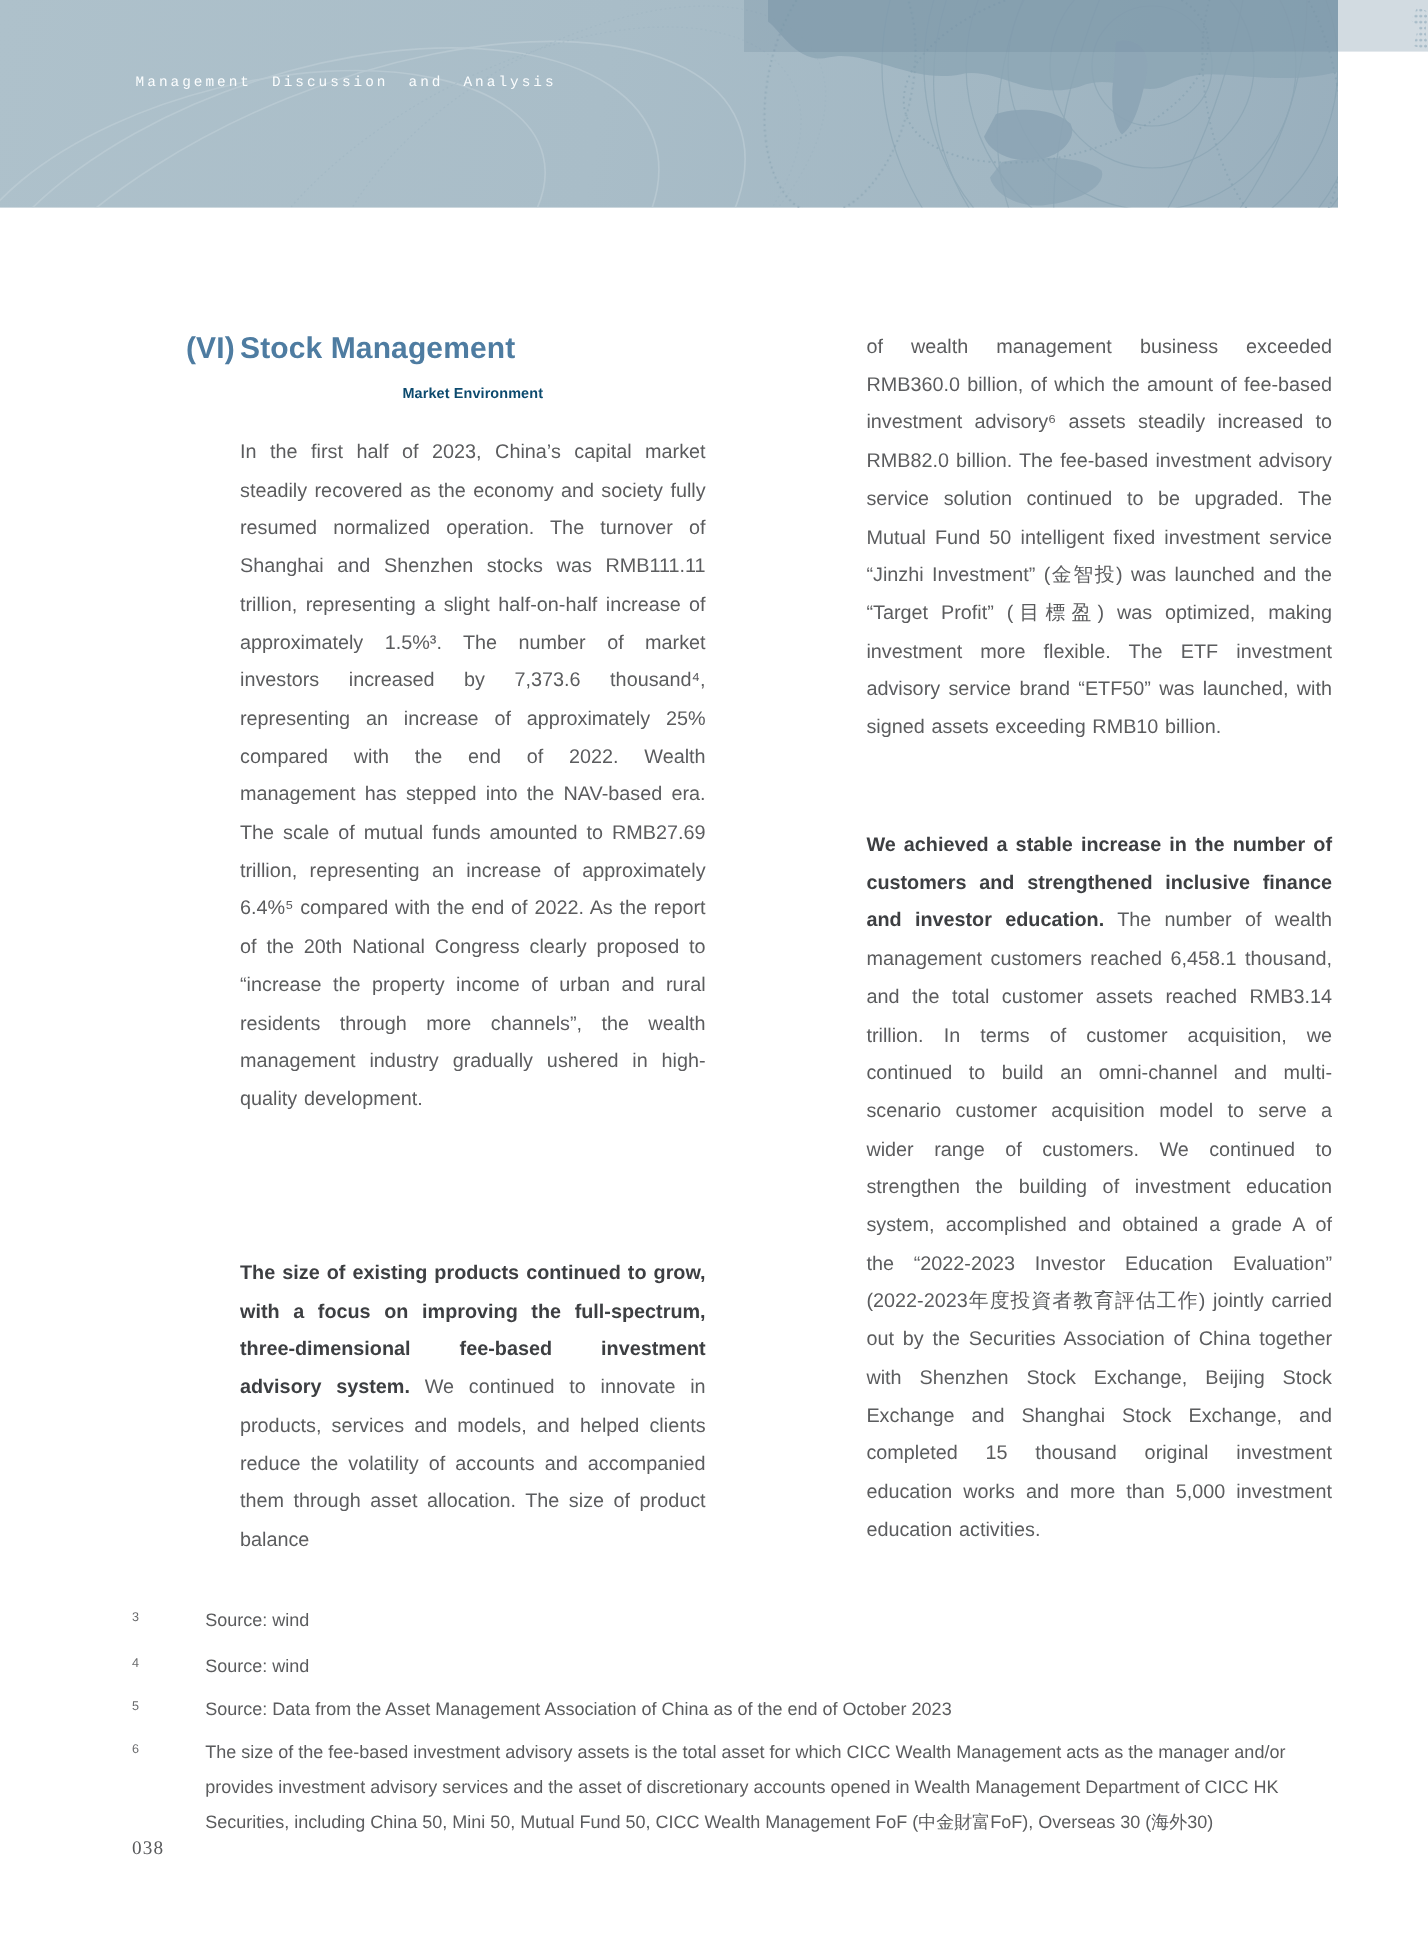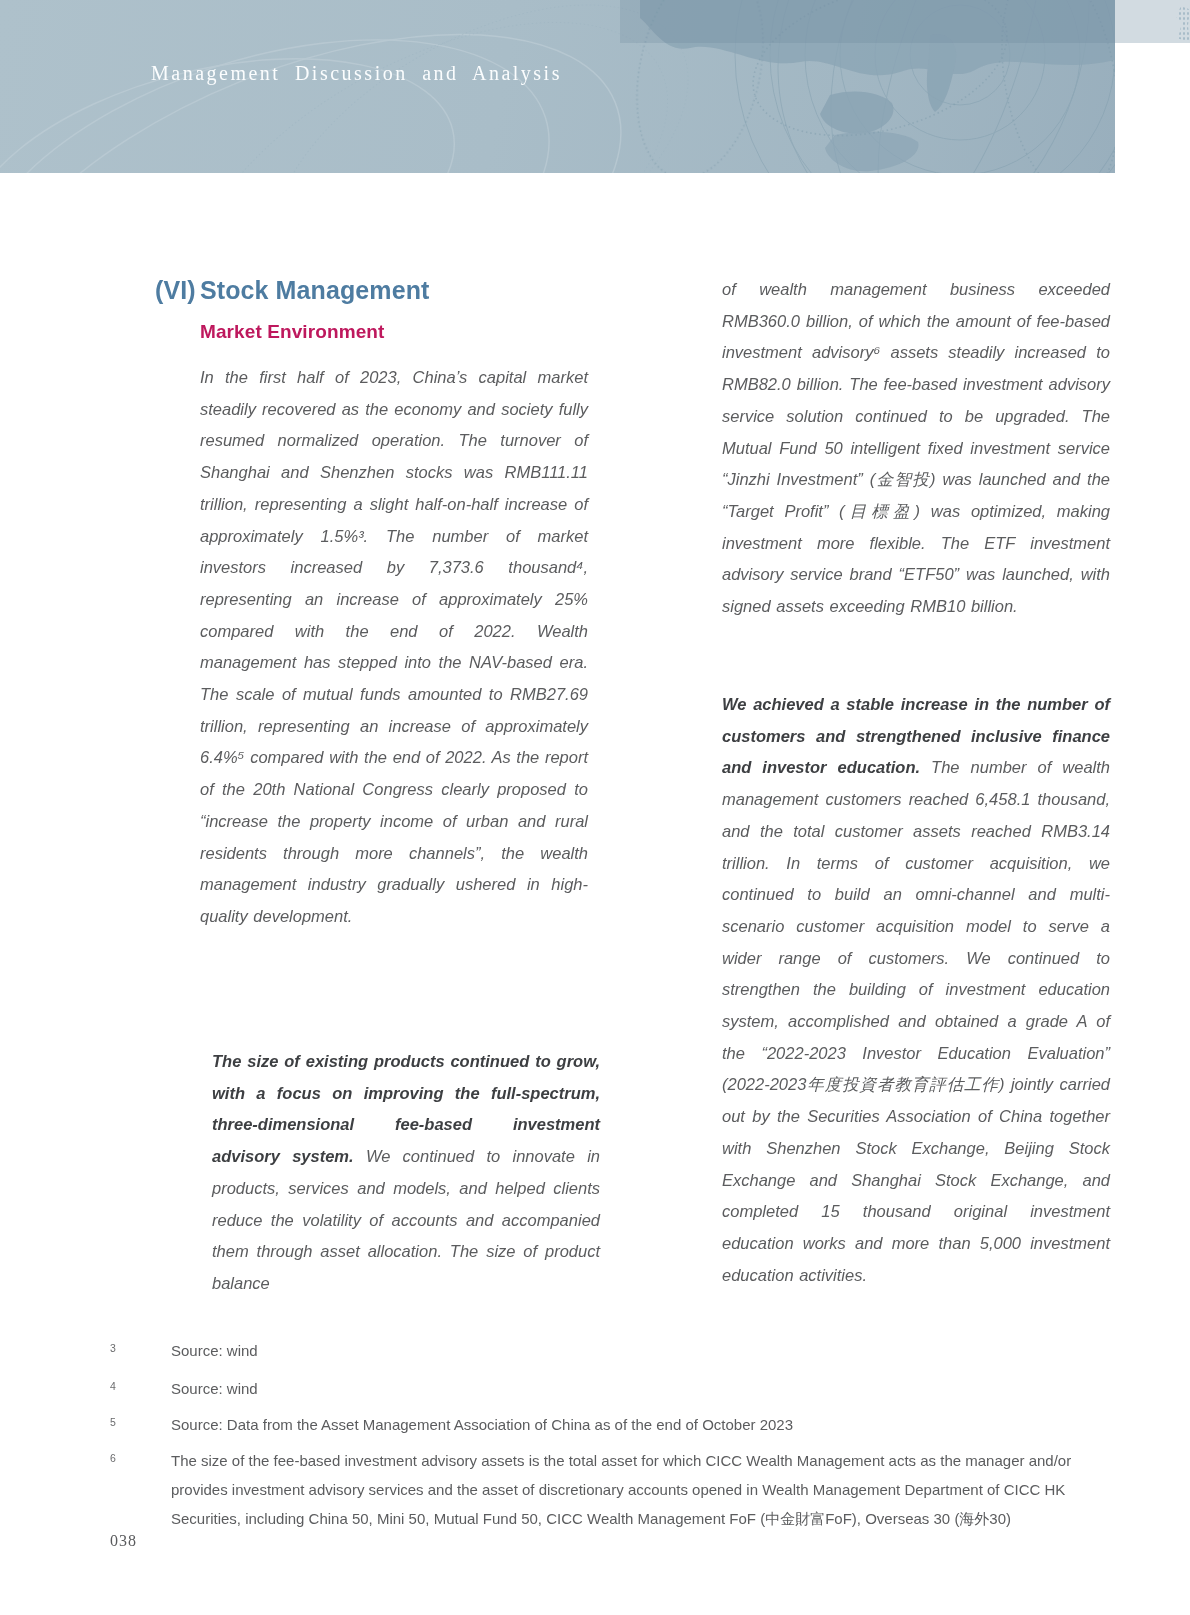--- a/index.html
+++ b/index.html
@@ -21,45 +21,45 @@
     position:absolute;left:1115px;top:0;width:75px;height:43px;
     background:#d2dbe1;
   }
   .corner-speckle{
     position:absolute;left:1170px;top:6px;width:20px;height:36px;opacity:.8;
     background:radial-gradient(circle,#9db4c2 1px,transparent 1.4px) 0 0/4px 5px;
     clip-path:polygon(55% 0,100% 10%,90% 55%,100% 100%,40% 90%,60% 45%,30% 30%);
   }
   .banner-title{
     position:absolute;left:113px;top:62px;
-    font-family:Liberation Serif, serif;
-    font-size:20px;font-weight:400;color:#fbfdfe;
-    letter-spacing:2.5px;word-spacing:7px;white-space:nowrap;margin-left:38px;
+    font-family:Liberation Mono, monospace;
+    font-size:12px;font-weight:400;color:#fbfdfe;
+    letter-spacing:2.5px;word-spacing:7px;white-space:nowrap;
   }
   
   .sec-head{
     position:absolute;left:155px;top:276px;display:flex;
     font-size:25px;font-weight:700;color:#4e7ca1;letter-spacing:0.1px;
   }
   .sec-head .sec-num{width:45px;flex:0 0 45px;}
   .sub-head{
     position:absolute;left:200px;width:388px;
-    font-size:19px;font-weight:700;color:#be185d;letter-spacing:0.1px;
+    font-size:12px;font-weight:700;color:#0c4a6e;letter-spacing:0.1px;text-align:center;
   }
   #subhead-market{top:321px;}
   #subhead-actions{top:1000px;}
   
   .body-par{
     position:absolute;width:388px;
     font-size:16.5px;line-height:31.7px;color:#5b5c5e;
-    text-align:justify;letter-spacing:0px;word-spacing:1px;font-style:italic;
+    text-align:justify;letter-spacing:0px;word-spacing:1px;
   }
   .body-par strong{font-weight:700;color:#3d3f42;}
   #left-par1{left:200px;top:362px;}
-  #left-par2{left:212px;top:1046px;text-align-last:justify;}
+  #left-par2{left:200px;top:1046px;text-align-last:justify;}
   #right-par1{left:722px;top:274px;}
   #right-par2{left:722px;top:689px;}
   
   .footnote{
     position:absolute;left:110px;width:1012px;
     font-size:15px;line-height:29px;color:#5b5c5e;
   }
   .fn-marker{
     position:absolute;left:0;top:-2px;font-size:10.5px;color:#6a6b6d;
   }

